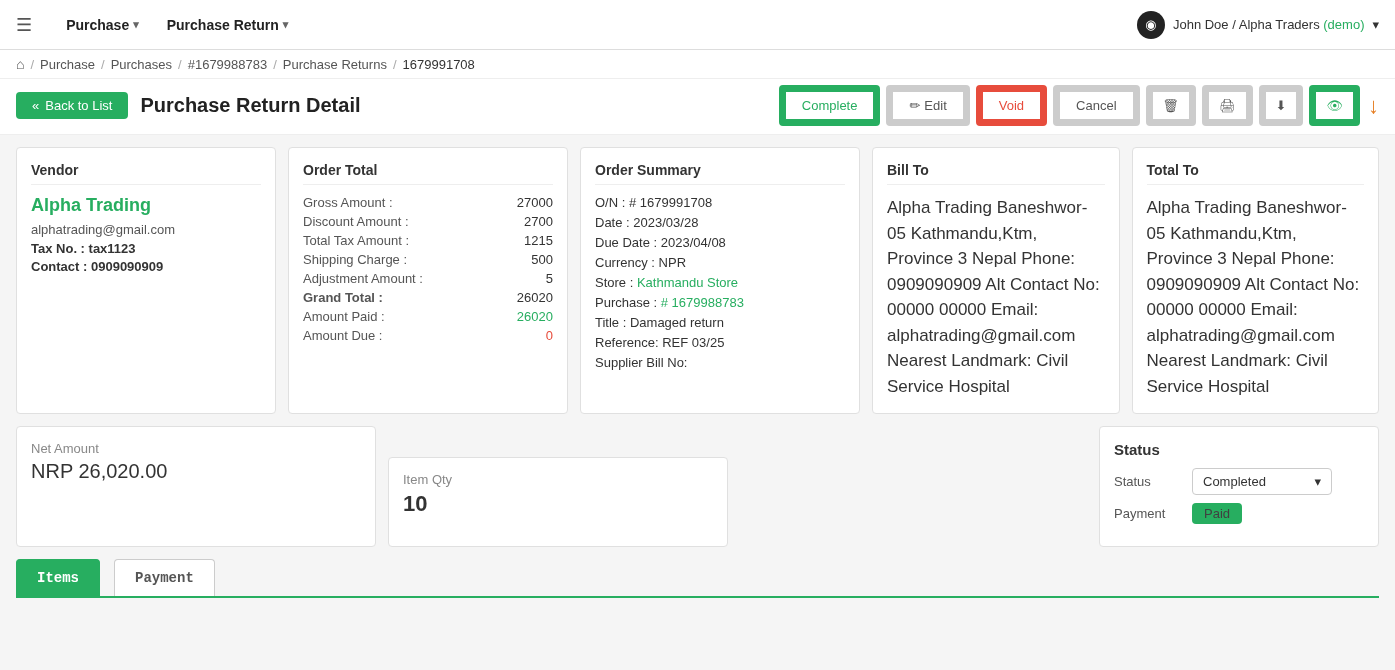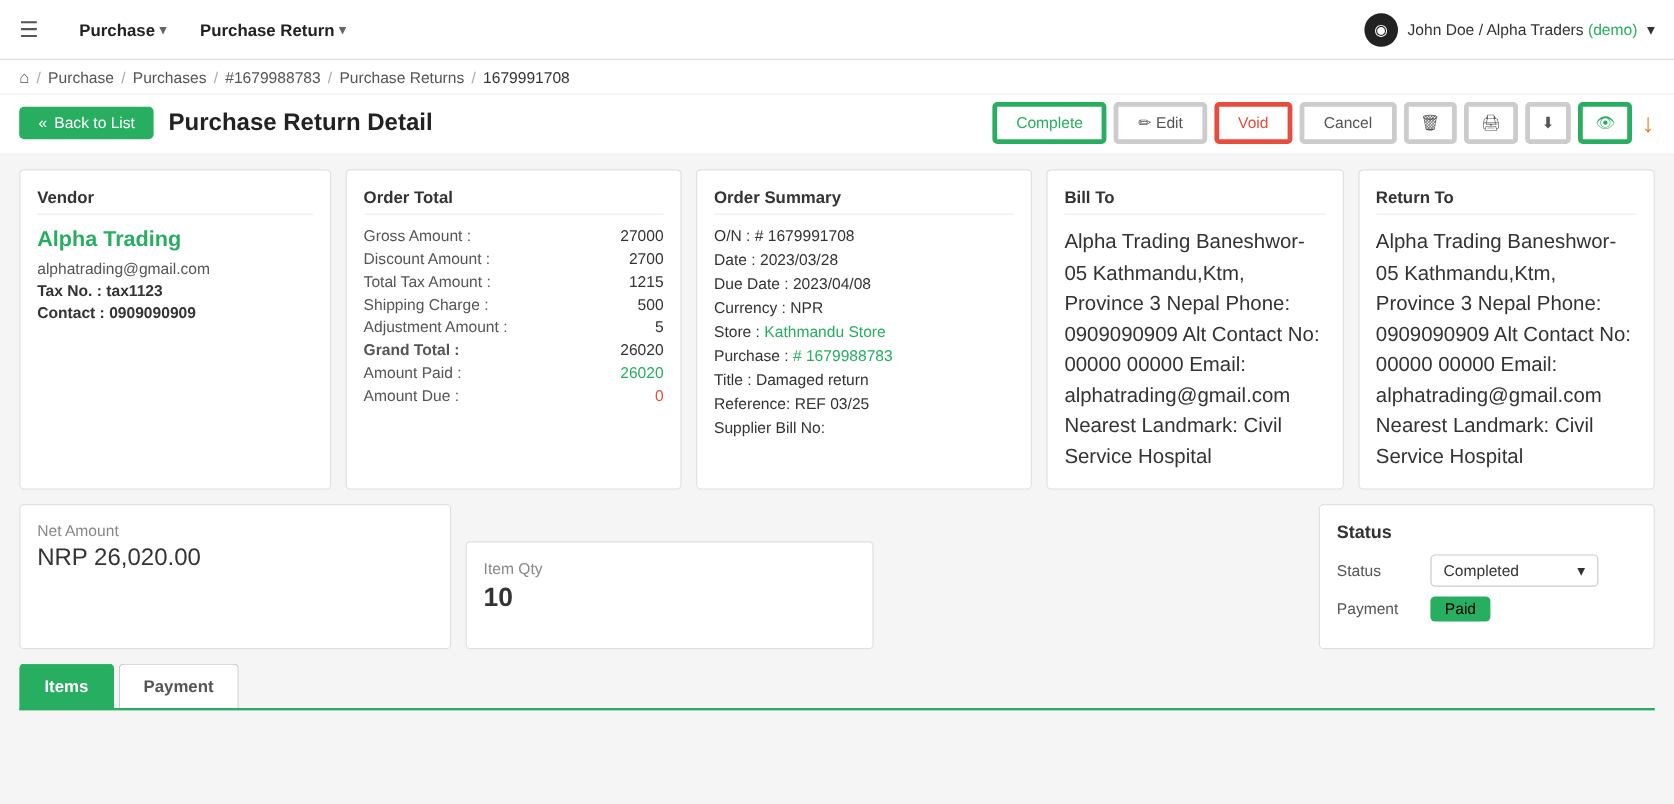--- a/index.html
+++ b/index.html
@@ -32,21 +32,21 @@
     .breadcrumb-bar .sep { color: #aaa; }
     .breadcrumb-bar .active { color: #333; font-weight: normal; }
 
     
     .page-header {
       background: #fff; padding: 6px 16px 8px; border-bottom: 1px solid #eee;
       display: flex; align-items: center; justify-content: space-between;
     }
     .page-title { font-size: 20px; font-weight: bold; color: #222; }
     .action-buttons { display: flex; gap: 6px; align-items: center; }
-    .btn { padding: 6px 16px; border-radius: 4px; border: 4px solid #4d7c0f; cursor: pointer; font-size: 13px; background: #fff; }
+    .btn { padding: 6px 16px; border-radius: 4px; border: 7px solid #4d7c0f; cursor: pointer; font-size: 13px; background: #fff; }
     .btn-back { background: #27ae60; color: #fff; border: none; display: flex; align-items: center; gap: 6px; }
     .btn-complete { border-color: #27ae60; color: #27ae60; }
     .btn-edit { border-color: #ccc; color: #555; display: flex; align-items: center; gap: 4px; }
     .btn-void { border-color: #e74c3c; color: #e74c3c; }
     .btn-cancel { border-color: #ccc; color: #555; }
     .btn-icon { padding: 6px 10px; border-color: #ccc; color: #555; }
     .btn-icon-eye { border-color: #27ae60; color: #27ae60; }
     .arrow-indicator { color: #e67e22; font-size: 22px; margin-left: 2px; }
 
     
@@ -95,28 +95,28 @@
     .qty-value { font-size: 22px; font-weight: bold; color: #333; }
 
     .status-title { font-size: 15px; font-weight: bold; color: #333; margin-bottom: 10px; }
     .status-field { display: flex; align-items: center; gap: 8px; margin-bottom: 8px; }
     .status-field-label { font-size: 13px; color: #555; width: 70px; }
     .status-dropdown {
       border: 1px solid #ccc; border-radius: 4px; padding: 5px 10px;
       font-size: 13px; display: flex; align-items: center; gap: 16px;
       background: #fff; min-width: 140px; justify-content: space-between; cursor: pointer;
     }
-    .payment-badge { background: #27ae60; color: #000000; border-radius: 4px; padding: 3px 12px; font-size: 13px; }
+    .payment-badge { background: #27ae60; color: #404040; border-radius: 4px; padding: 3px 12px; font-size: 13px; }
 
     
     .tabs-row { display: flex; gap: 0; border-bottom: 2px solid #27ae60; }
     .tab {
       padding: 10px 20px; cursor: pointer; font-size: 14px; font-weight: bold;
       border: 1px solid #ccc; border-bottom: none; background: #fff; color: #555;
-      border-radius: 4px 4px 0 0; margin-right: 4px;
+      border-radius: 4px 4px 0 0; margin-right: 14px; font-family: Liberation Mono, monospace;
     }
     .tab.active { background: #27ae60; color: #fff; border-color: #27ae60; }
   </style>
 </head>
 <body>
 
 <div class="top-nav">
   <span class="nav-hamburger">☰</span>
   <div class="nav-menu-item">
     <span>Purchase</span>
@@ -269,21 +269,21 @@
         <span class="summary-value"></span>
       </div>
     </div>
 
     <div class="card card-bill-to">
       <div class="card-header">Bill To</div>
       <div class="address-text">Alpha Trading Baneshwor-05 Kathmandu,Ktm, Province 3 Nepal Phone: 0909090909 Alt Contact No: 00000 00000 Email: alphatrading@gmail.com Nearest Landmark: Civil Service Hospital</div>
     </div>
 
     <div class="card card-return-to">
-      <div class="card-header">Return To</div>
+      <div class="card-header">Total To</div>
       <div class="address-text">Alpha Trading Baneshwor-05 Kathmandu,Ktm, Province 3 Nepal Phone: 0909090909 Alt Contact No: 00000 00000 Email: alphatrading@gmail.com Nearest Landmark: Civil Service Hospital</div>
     </div>
 
   </div>
 
   <div class="bottom-row">
 
     <div class="card-net-amount">
       <div class="net-label">Net Amount</div>
       <div class="net-value">NRP 26,020.00</div>

